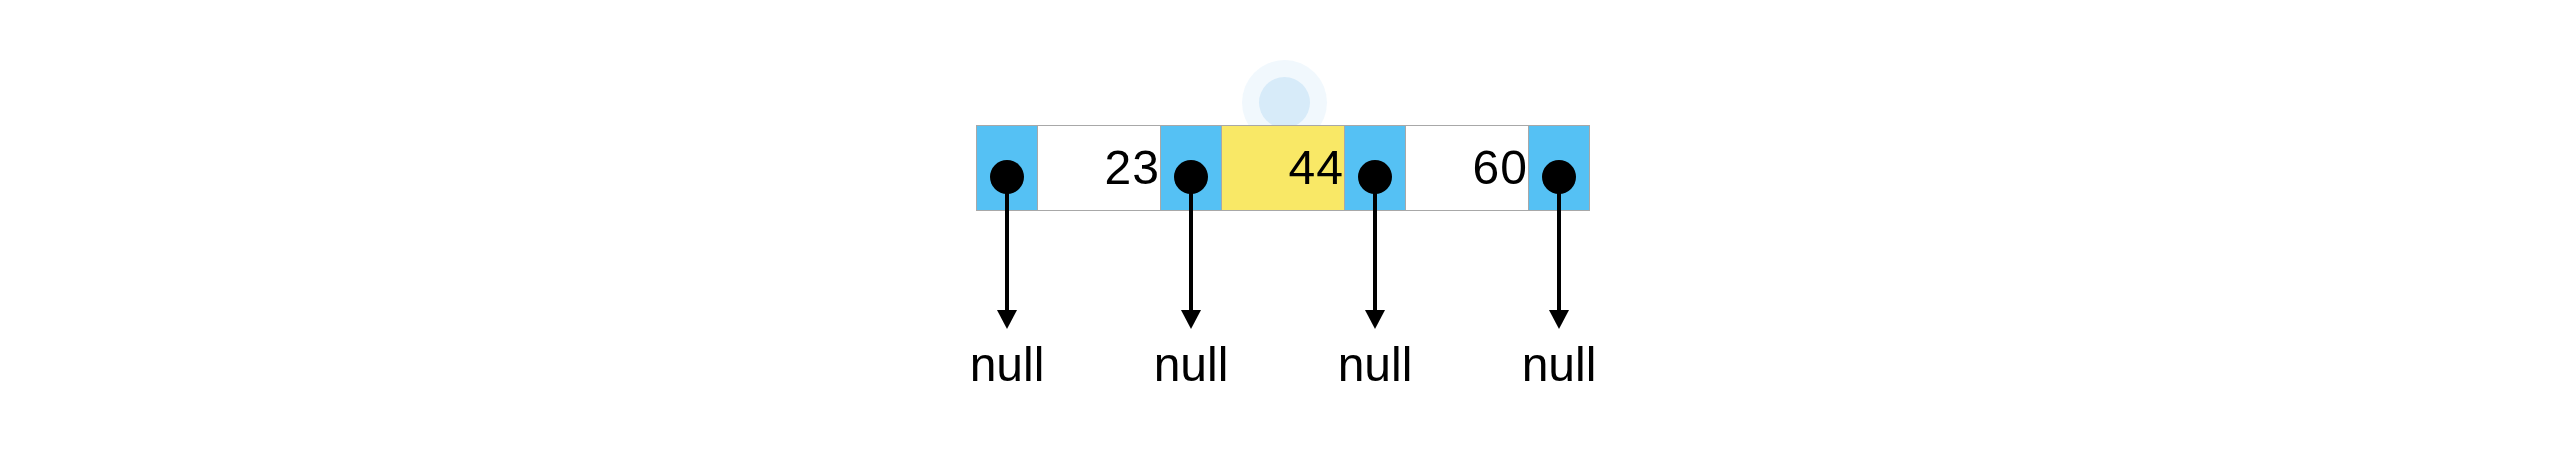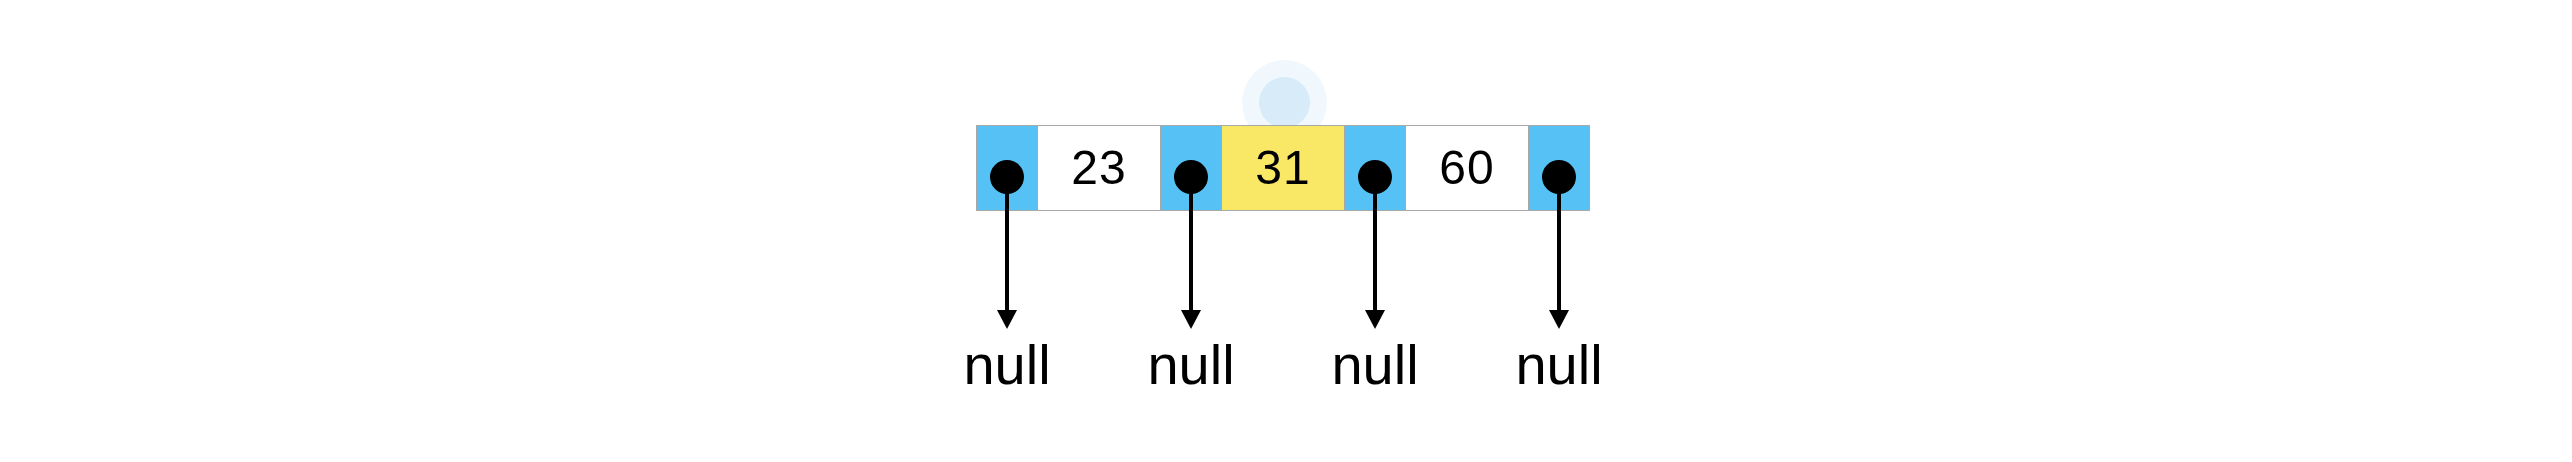--- a/index.html
+++ b/index.html
@@ -48,21 +48,21 @@
     background: var(--pointer-bg, #55c1f4);
   }
   .cell.value {
     flex: 0 0 124px;
     box-sizing: border-box;
     background: var(--value-bg, #ffffff);
     border-left: 1px solid var(--border-color, #a8a8a8);
     border-right: 1px solid var(--border-color, #a8a8a8);
     display: flex;
     align-items: center;
-    justify-content: center;
+    justify-content: flex-end;
   }
   .cell.value.highlight { background: var(--highlight-bg, #f9e866); }
   .value-text {
     font-size: 48px;
     line-height: 1;
     letter-spacing: 1px;
   }
 
   
   .dot {
@@ -86,21 +86,21 @@
     margin-left: -10px;
     width: 0; height: 0;
     border-left: 10px solid transparent;
     border-right: 10px solid transparent;
     border-top: 19px solid var(--arrow-color, #000000);
   }
   .null-label {
     position: absolute;
     left: 50%; top: 212px;
     transform: translateX(-50%);
-    font-size: 56px;
+    font-size: 48px;
     line-height: 54px;
     white-space: nowrap;
   }
 </style>
 </head>
 <body>
 
 <div class="canvas">
   <div class="touch-halo"></div>
   <div class="touch-indicator"></div>
@@ -114,21 +114,21 @@
       <div class="cell value">
         <span class="value-text">23</span>
       </div>
       <div class="cell pointer">
         <span class="dot"></span>
         <span class="stem"></span>
         <span class="arrowhead"></span>
         <span class="null-label">null</span>
       </div>
       <div class="cell value highlight">
-        <span class="value-text">31</span>
+        <span class="value-text">44</span>
       </div>
       <div class="cell pointer">
         <span class="dot"></span>
         <span class="stem"></span>
         <span class="arrowhead"></span>
         <span class="null-label">null</span>
       </div>
       <div class="cell value">
         <span class="value-text">60</span>
       </div>

